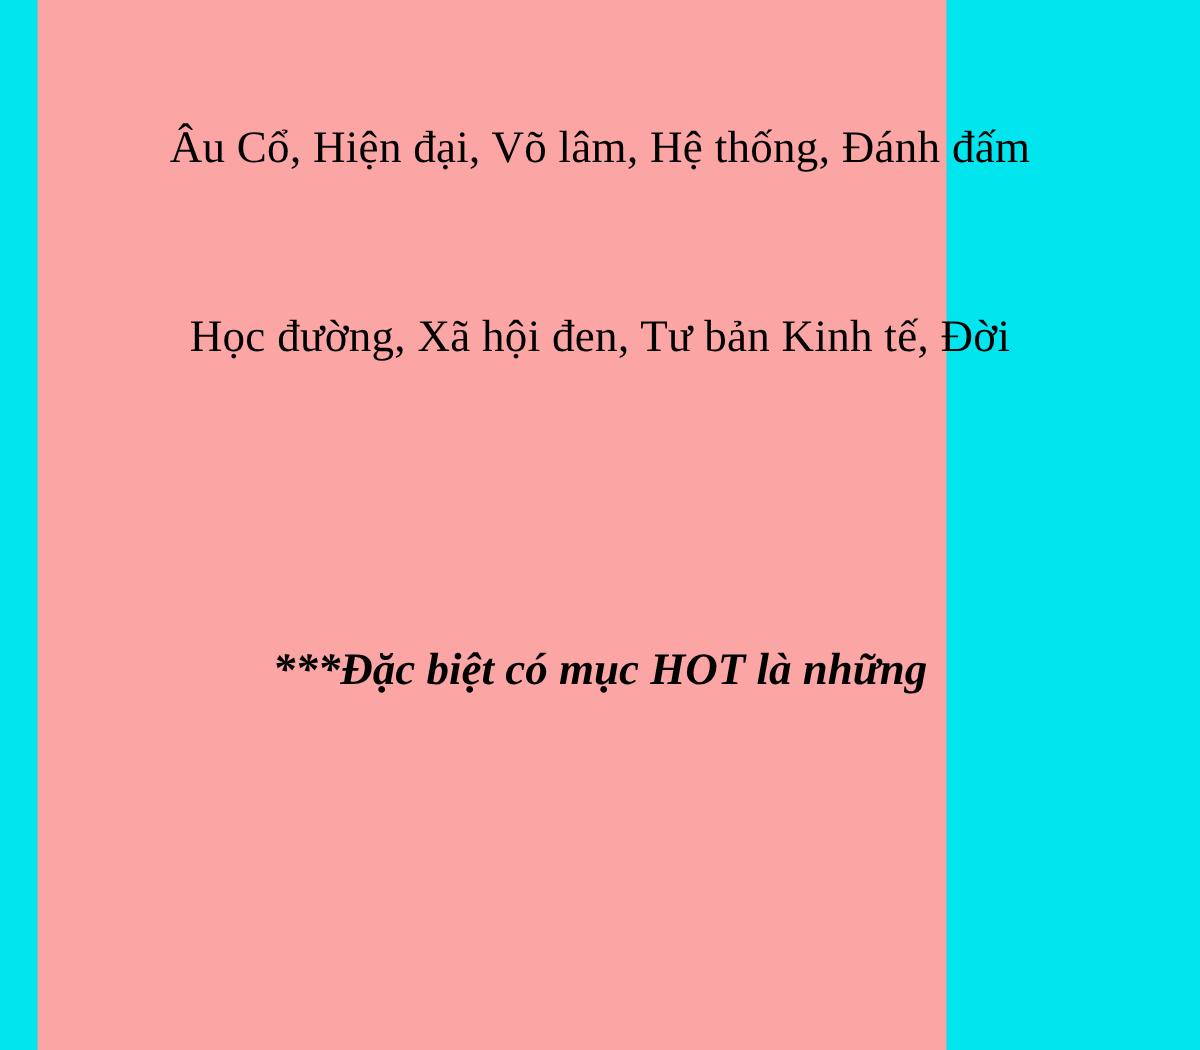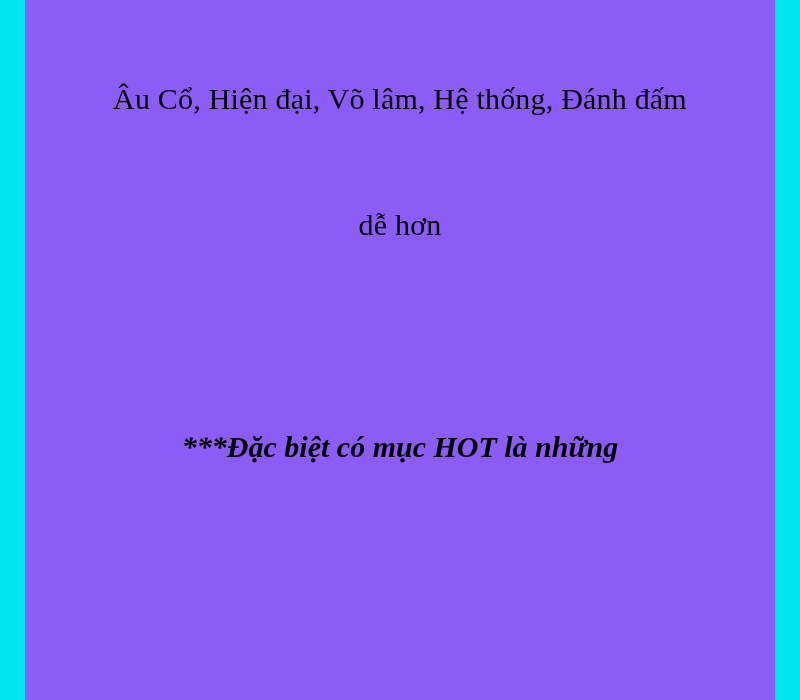--- a/index.html
+++ b/index.html
@@ -16,23 +16,23 @@
   .page {
     position: relative;
     width: 800px;
     height: 700px;
     background: #00e5ee;
   }
   .paper {
     position: absolute;
     left: 25px;
     top: 0;
-    width: 750px;
+    width: 606px;
     height: 700px;
-    background: #8b5cf6;
+    background: #fca5a5;
   }
   .content {
     position: absolute;
     left: 0;
     top: 0;
     width: 750px;
     padding-top: 0;
     box-sizing: border-box;
   }
   .block {
@@ -72,21 +72,21 @@
 </style>
 </head>
 <body>
 
 <div class="page">
   <div class="paper">
     <div class="content">
 
       <p class="para-intro block">
         <span class="line l1">Âu Cổ, Hiện đại, Võ lâm, Hệ thống, Đánh đấm</span>
-        <span class="line">dễ hơn</span>
+        <span class="line">Học đường, Xã hội đen, Tư bản Kinh tế, Đời</span>
       </p>
 
       <p class="para-hot block">
         <span class="line">***Đặc biệt có mục HOT là những</span>
         
         
       </p>
 
     </div>
   </div>

